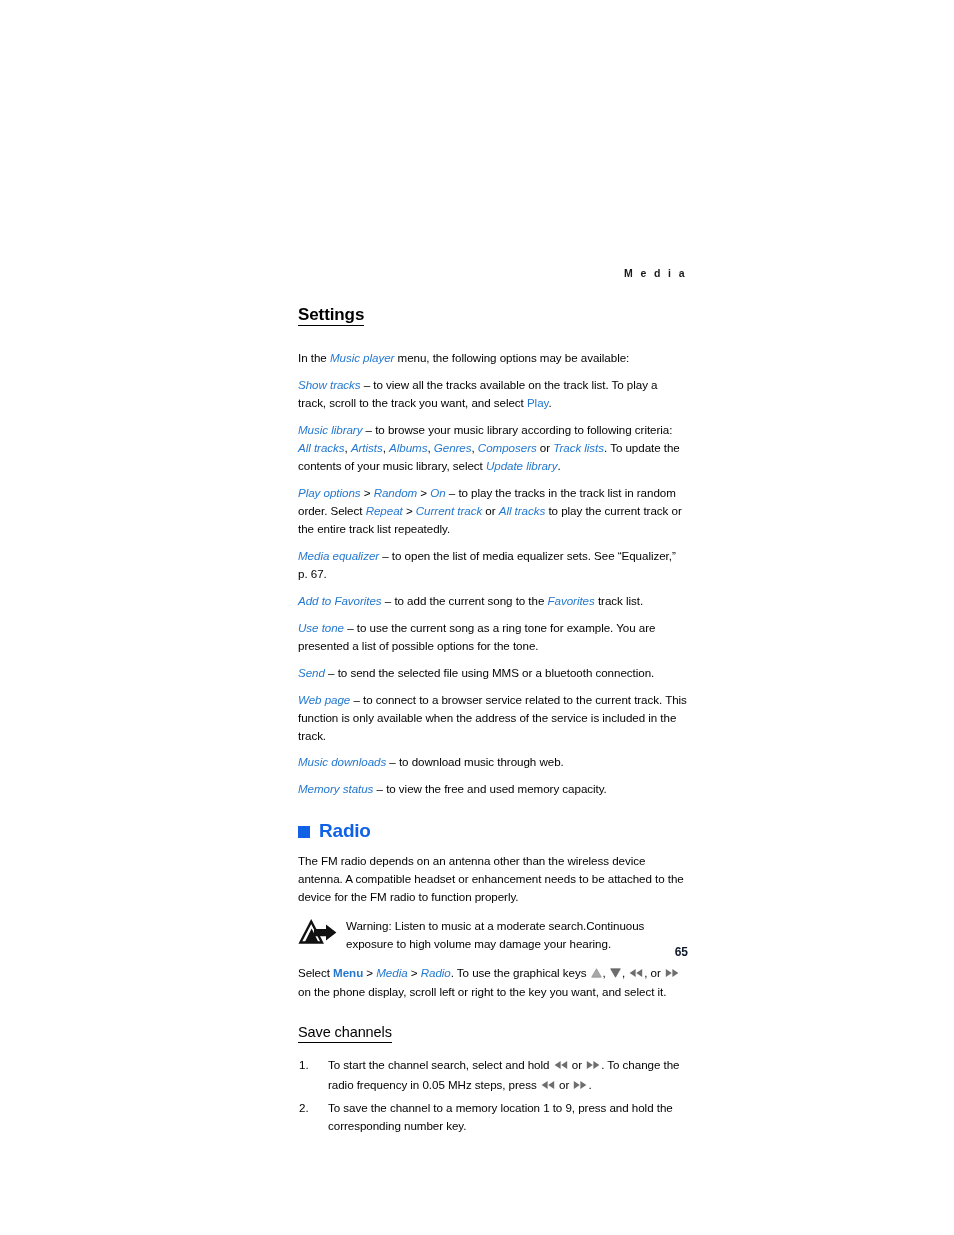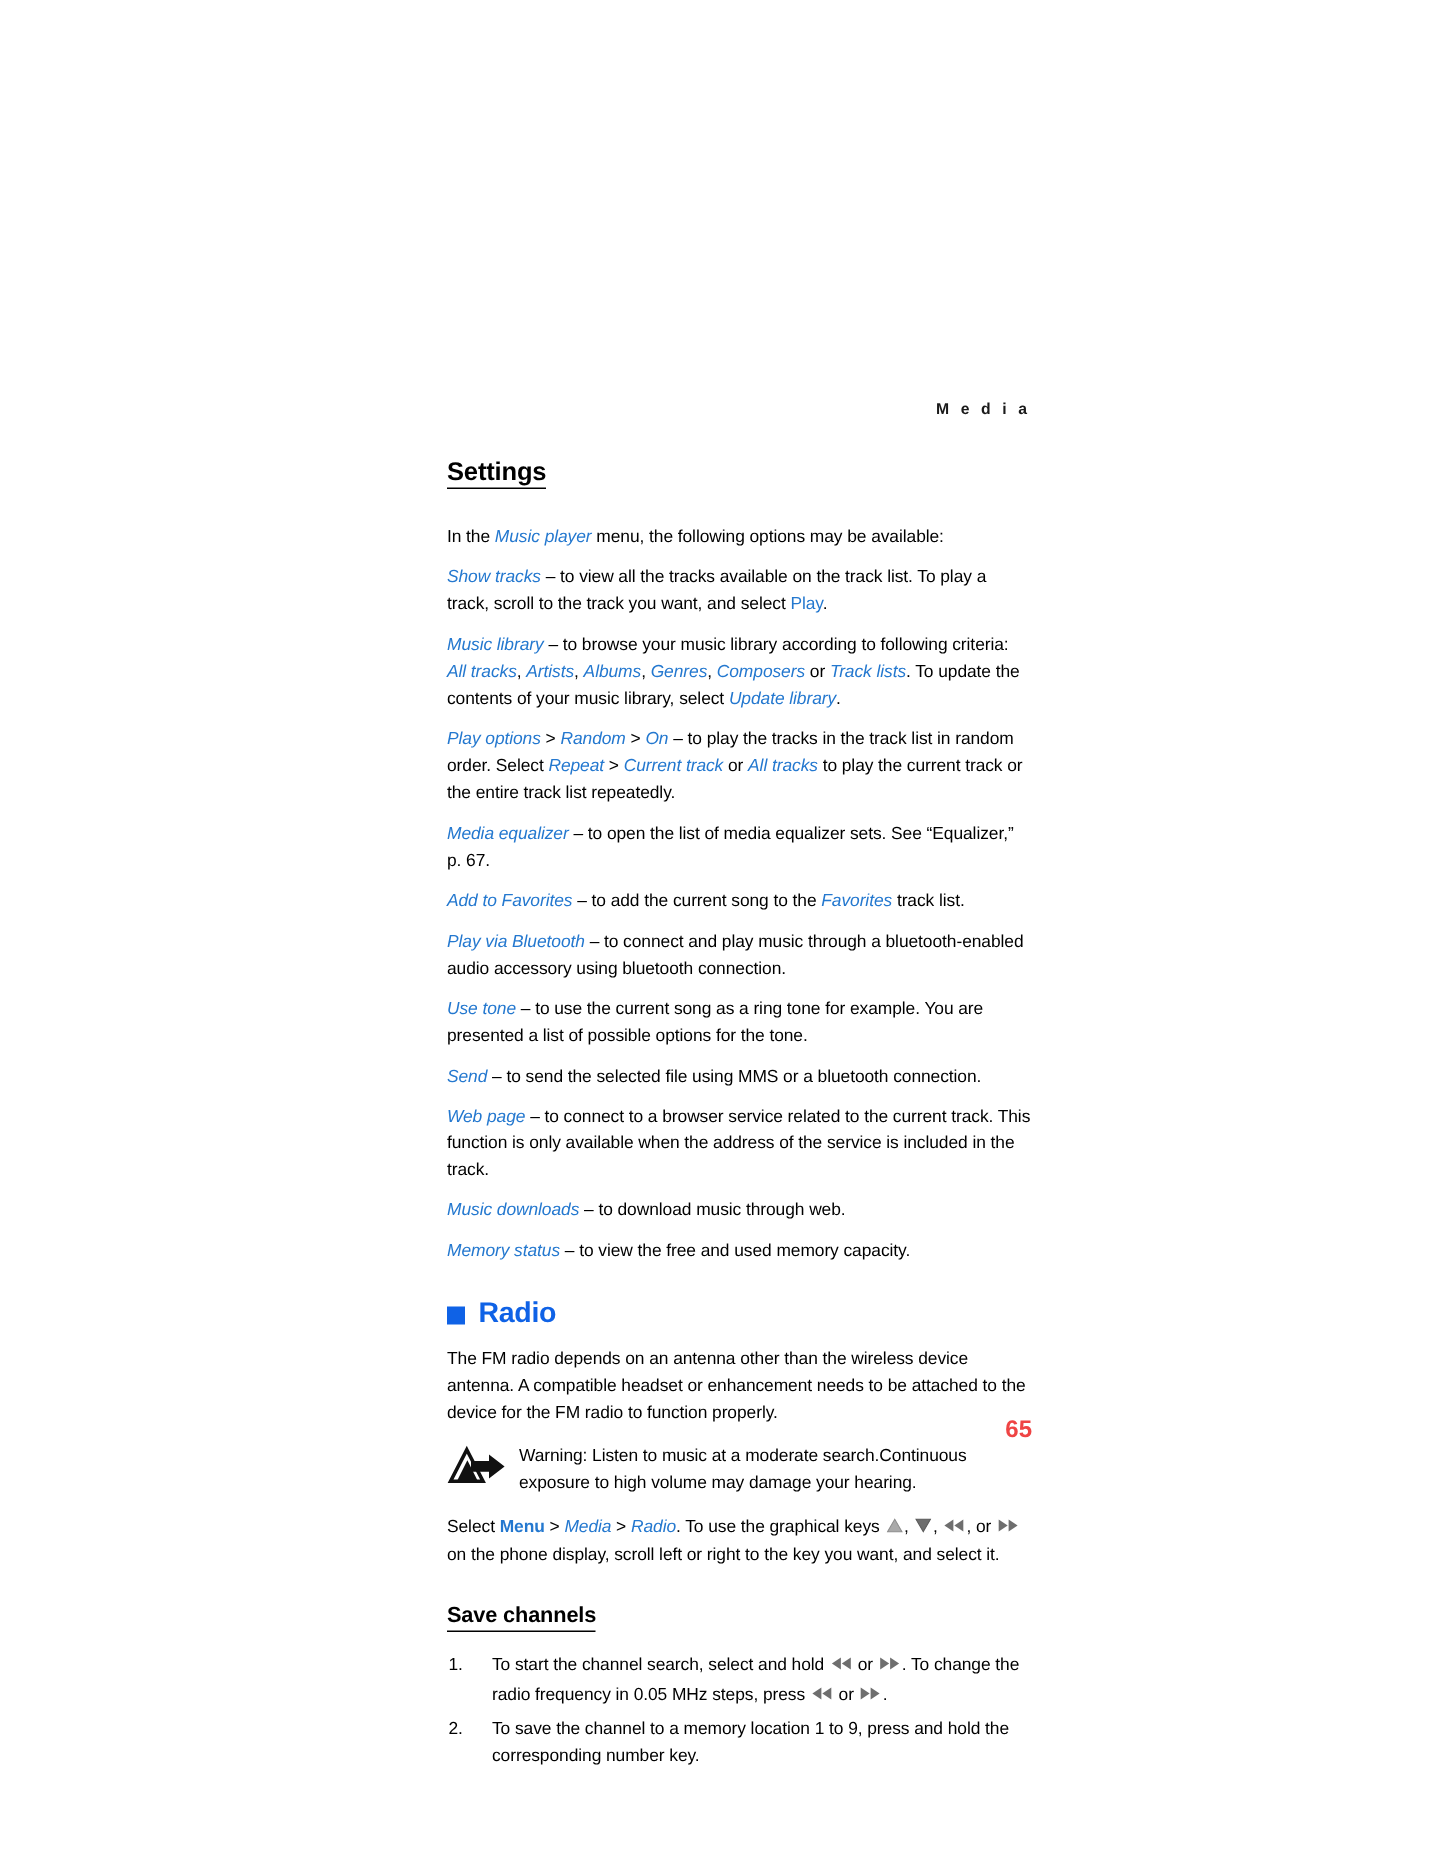--- a/index.html
+++ b/index.html
@@ -70,21 +70,21 @@
     height: 12px;
     background: #0f62e6;
     margin-right: 9px;
     flex: 0 0 auto;
     position: relative;
     top: 1px;
   }
 
   h3.sub-title {
     font-size: 14.5px;
-    font-weight: bold;
+    font-weight: normal;
     margin: 0 0 7px 0;
     padding-bottom: 1px;
     line-height: 1.2;
     display: inline-block;
     border-bottom: 1.4px solid #000;
     letter-spacing: -0.1px;
     text-align: center;
   }
   .h3-wrap { margin-top: 22px; margin-bottom: 6px; }
 
@@ -163,23 +163,23 @@
     text-align: left;
   }
 
   
   .folio {
     position: absolute;
     left: 286px;
     top: 946px;
     width: 390px;
     text-align: right;
-    font-size: 16px;
-    font-weight: bold;
-    color: #ef4444;
+    font-size: 12px;
+    font-weight: bold;
+    color: #0f172a;
     line-height: 1;
   }
 </style>
 </head>
 <body>
 
 <div class="page">
 
   <div class="content">
 
@@ -206,23 +206,20 @@
     </p>
 
     <p class="body">
       <em class="blue">Media equalizer</em><span> – </span><span>to open the list of media equalizer sets. See “Equalizer,” p. 67.</span>
     </p>
 
     <p class="body">
       <em class="blue">Add to Favorites</em><span> – </span><span>to add the current song to the </span><em class="blue">Favorites</em><span> track list.</span>
     </p>
 
-    <p class="body">
-      <em class="blue">Play via Bluetooth</em><span> – </span><span>to connect and play music through a bluetooth-enabled audio accessory using bluetooth connection.</span>
-    </p>
 
     <p class="body">
       <em class="blue">Use tone</em><span> – </span><span>to use the current song as a ring tone for example. You are presented a list of possible options for the tone.</span>
     </p>
 
     <p class="body">
       <em class="blue">Send</em><span> – </span><span>to send the selected file using MMS or a bluetooth connection.</span>
     </p>
 
     <p class="body">

